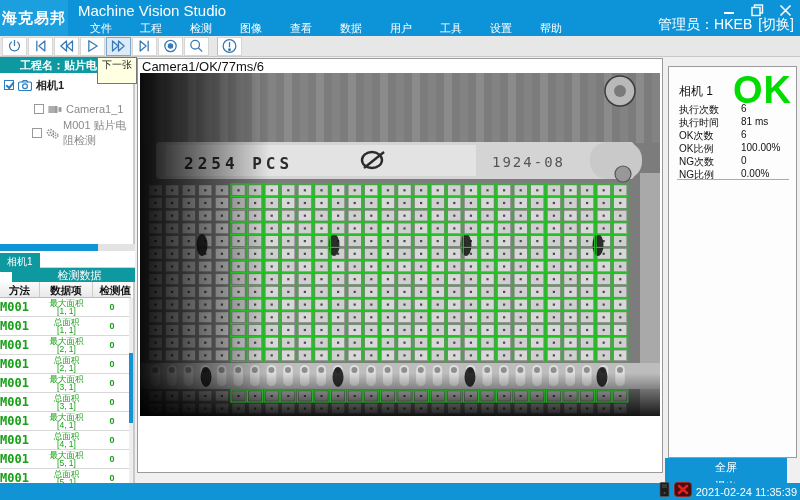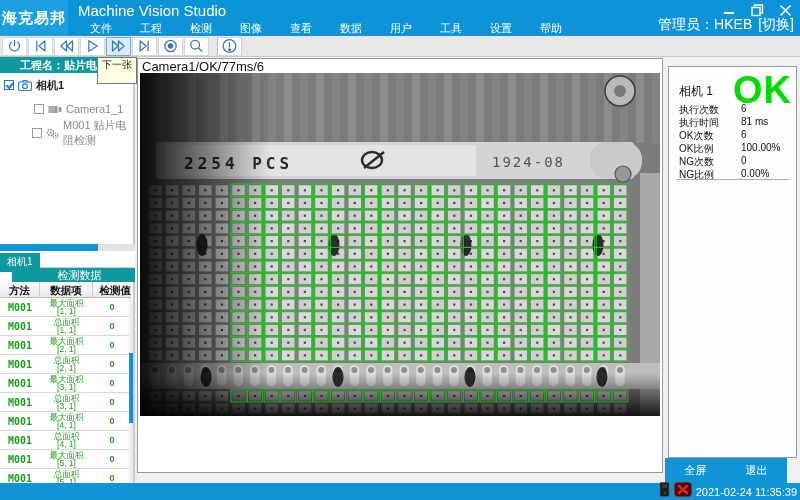--- a/index.html
+++ b/index.html
@@ -50,21 +50,21 @@
   #cam-tab { display:inline-block; background:#0e98a0; color:#fff; font-size:10px; padding:2px 7px 3px 7px; }
   #tbl-title { position:absolute; left:12px; top:211px; width:135px; height:14px; background:#0e98a0;
     color:#fff; font-size:11px; text-align:center; line-height:14px; }
   #tbl-head { position:absolute; left:0; top:225px; width:131px; height:16px; display:flex;
     background:linear-gradient(#fbfbfb,#e9e9e9); border-bottom:1px solid #bbb; font-size:10.5px;
     font-weight:bold; color:#111; }
   .th { text-align:center; line-height:16px; border-right:1px solid #ccc; }
   .th:nth-child(1){ width:40px; } .th:nth-child(2){ width:53px; } .th:nth-child(3){ width:38px; border-right:none;text-align:right; }
   #tbl-body { position:absolute; left:0; top:241px; width:131px; height:185px; overflow:hidden; }
   .trow { display:flex; height:19px; border-bottom:1px solid #d8d8d8; align-items:center; color:#18a018; }
-  .td-m { width:40px; font-size:10px; font-weight:bold; text-align:center;
+  .td-m { width:40px; font-size:12px; font-weight:bold; text-align:left;
     font-family:"DejaVu Sans Mono",monospace; }
   .td-i { width:53px; font-size:8.5px; text-align:center; line-height:8.5px; }
   .td-v { width:38px; font-size:9px; font-weight:bold; text-align:center; }
   #vscroll { position:absolute; right:0; top:241px; width:4px; height:185px; background:#eee; }
   #vscroll .thumb { position:absolute; top:55px; left:0; width:4px; height:70px; background:#1094d6; }
 
   
   #viewer { position:absolute; left:135px; top:57px; width:530px; height:426px; background:#f0f0f0; }
   #viewer-panel { position:absolute; left:2px; top:1px; width:526px; height:415px; background:#fff;
     border:1px solid #9a9a9a; }
@@ -77,21 +77,21 @@
     border:1px solid #9a9a9a;text-decoration:underline; }
   #cam-label { position:absolute; left:10px; top:16px; font-size:12px; color:#111; }
   #result-ok { position:absolute; left:64px; top:2px; font-size:38px; font-weight:bold; color:#00dc00;
     letter-spacing:1px; }
   #stats { position:absolute; left:10px; top:36px; width:110px; }
   .stat-row { display:flex; height:12px; font-size:10px; color:#111; margin-bottom:1px; }
   .stat-label { width:62px; }
   .stat-value { flex:1; }
   #stats-divider { position:absolute; left:8px; top:112px; width:112px; border-top:1px solid #aaa; }
   #btnstrip { position:absolute; left:0; bottom:0; width:122px; height:25px; background:#1094d6;
-    display:flex; align-items:center; justify-content:space-around; }
+    display:flex; align-items:center; justify-content:space-around;flex-direction:column; }
   .blue-btn { color:#fff; font-size:11px; padding:2px 10px; cursor:default; }
 
   
   #statusbar { position:absolute; left:0; top:483px; width:800px; height:26px; background:#1094d6; }
   #status-right { position:absolute; right:3px; top:0; height:17px; display:flex; align-items:center; gap:4px; }
   #timestamp { color:#fff; font-size:11px; }
 </style>
 </head>
 <body>
 

